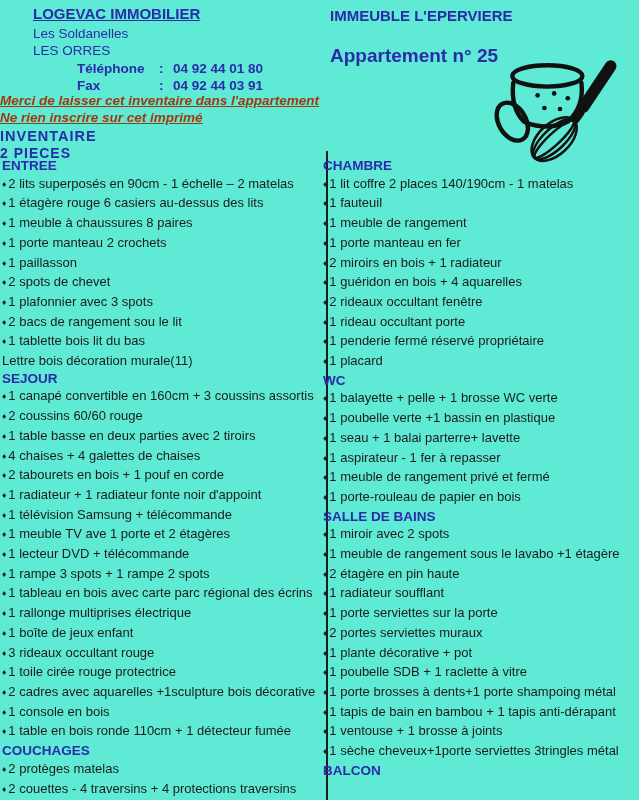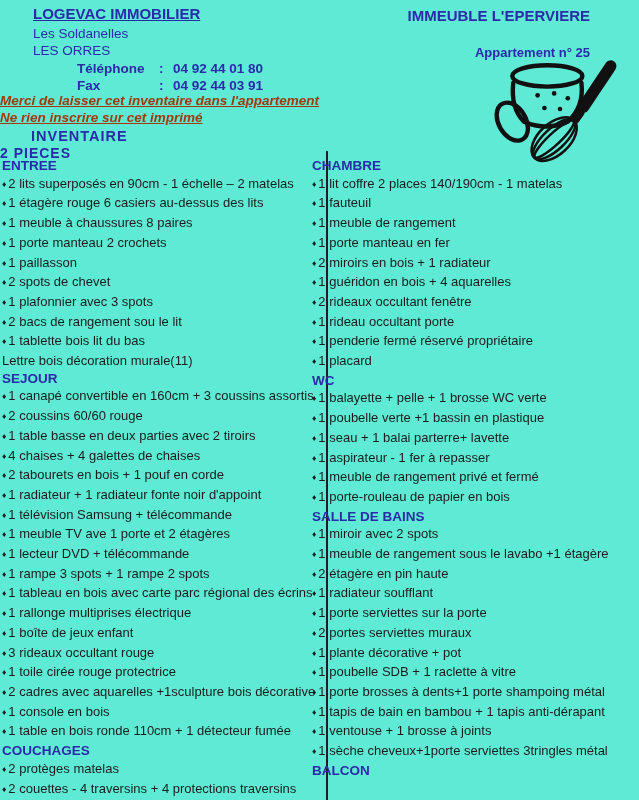--- a/index.html
+++ b/index.html
@@ -7,36 +7,36 @@
   body { width:639px; height:800px; font-family:"Liberation Sans","DejaVu Sans",sans-serif; color:#1c1c1c; }
   .page { position:relative; width:639px; height:800px; background:#5eead4; overflow:hidden; }
 
   
   .agency { position:absolute; left:33px; top:5px; color:#2b2baa; font-size:13.5px; line-height:17.5px; }
   .agency-name { font-weight:bold; font-size:15px; text-decoration:underline; margin-bottom:2px; }
   .contact-line { display:flex; font-weight:bold; }
   .contact-label { width:82px;margin-left:44px; }
   .contact-colon { width:14px; }
 
-  .building-block { position:absolute; left:330px; top:7px; width:260px; text-align:right; color:#2b2baa; }
+  .building-block { position:absolute; left:330px; top:7px; width:260px; text-align:left; color:#2b2baa; }
   .building-name { font-weight:bold; font-size:15px; }
-  .apartment { font-weight:bold; font-size:13px; margin-top:21px; }
+  .apartment { font-weight:bold; font-size:19px; margin-top:21px; }
 
   .clipart { position:absolute; left:487px; top:52px; width:146px; height:113px; }
 
   .notices { position:absolute; left:0; top:92px; width:592px; }
   .notice { color:#a5380b; font-weight:bold; font-style:italic; font-size:13.5px; line-height:17px; text-decoration:underline; }
-  .doc-title { color:#2b2baa; font-weight:bold; font-size:14.5px; line-height:17px; margin-top:2px; letter-spacing:1px;padding-left:31px; }
+  .doc-title { color:#2b2baa; font-weight:bold; font-size:14.5px; line-height:17px; margin-top:2px; letter-spacing:1px; }
   .doc-subtitle { color:#2b2baa; font-weight:bold; font-size:14px; line-height:16px; letter-spacing:1px; }
 
   
   .divider { position:absolute; left:326px; top:151px; width:2px; height:649px; background:#1f1f1f; }
   .col { position:absolute; top:157px; font-size:13px; line-height:17.7px; }
   .col-left { left:2px; width:322px; }
-  .col-right { left:312px; width:305px; }
+  .col-right { left:323px; width:305px; }
   .sec-heading { color:#2b2baa; font-weight:bold; font-size:13.5px; white-space:nowrap; }
   .item { white-space:nowrap; }
   .bullet { font-size:8.5px; margin-right:2px; position:relative; top:-1px; }
 </style>
 </head>
 <body>
 
 <div class="page">
 
   <div class="agency">

